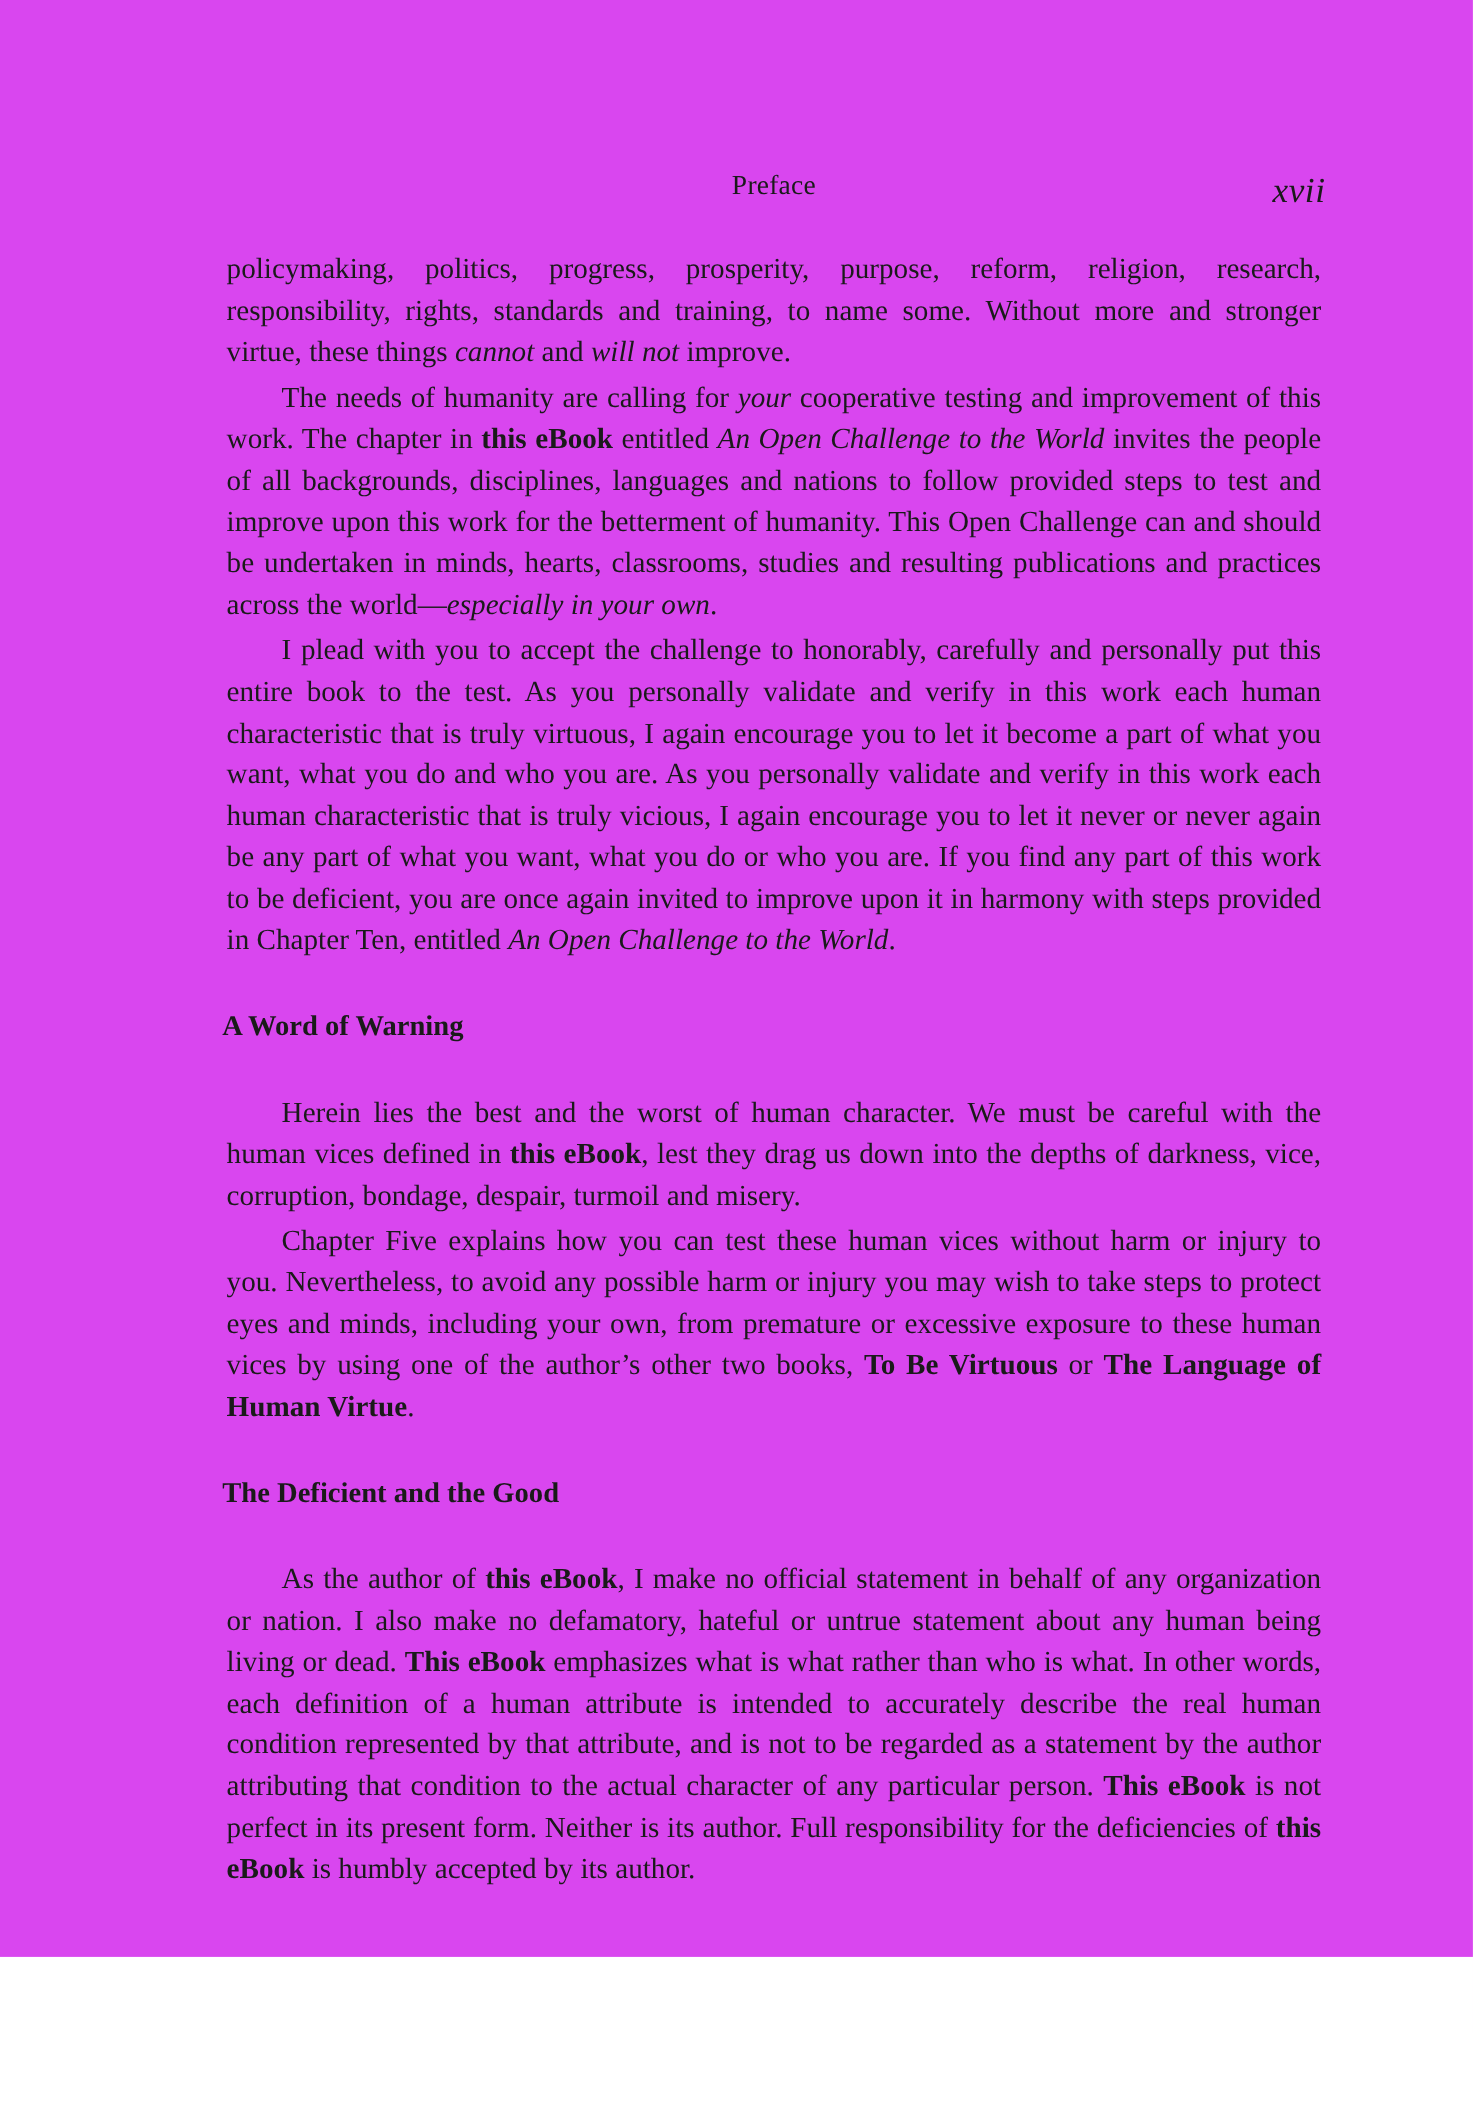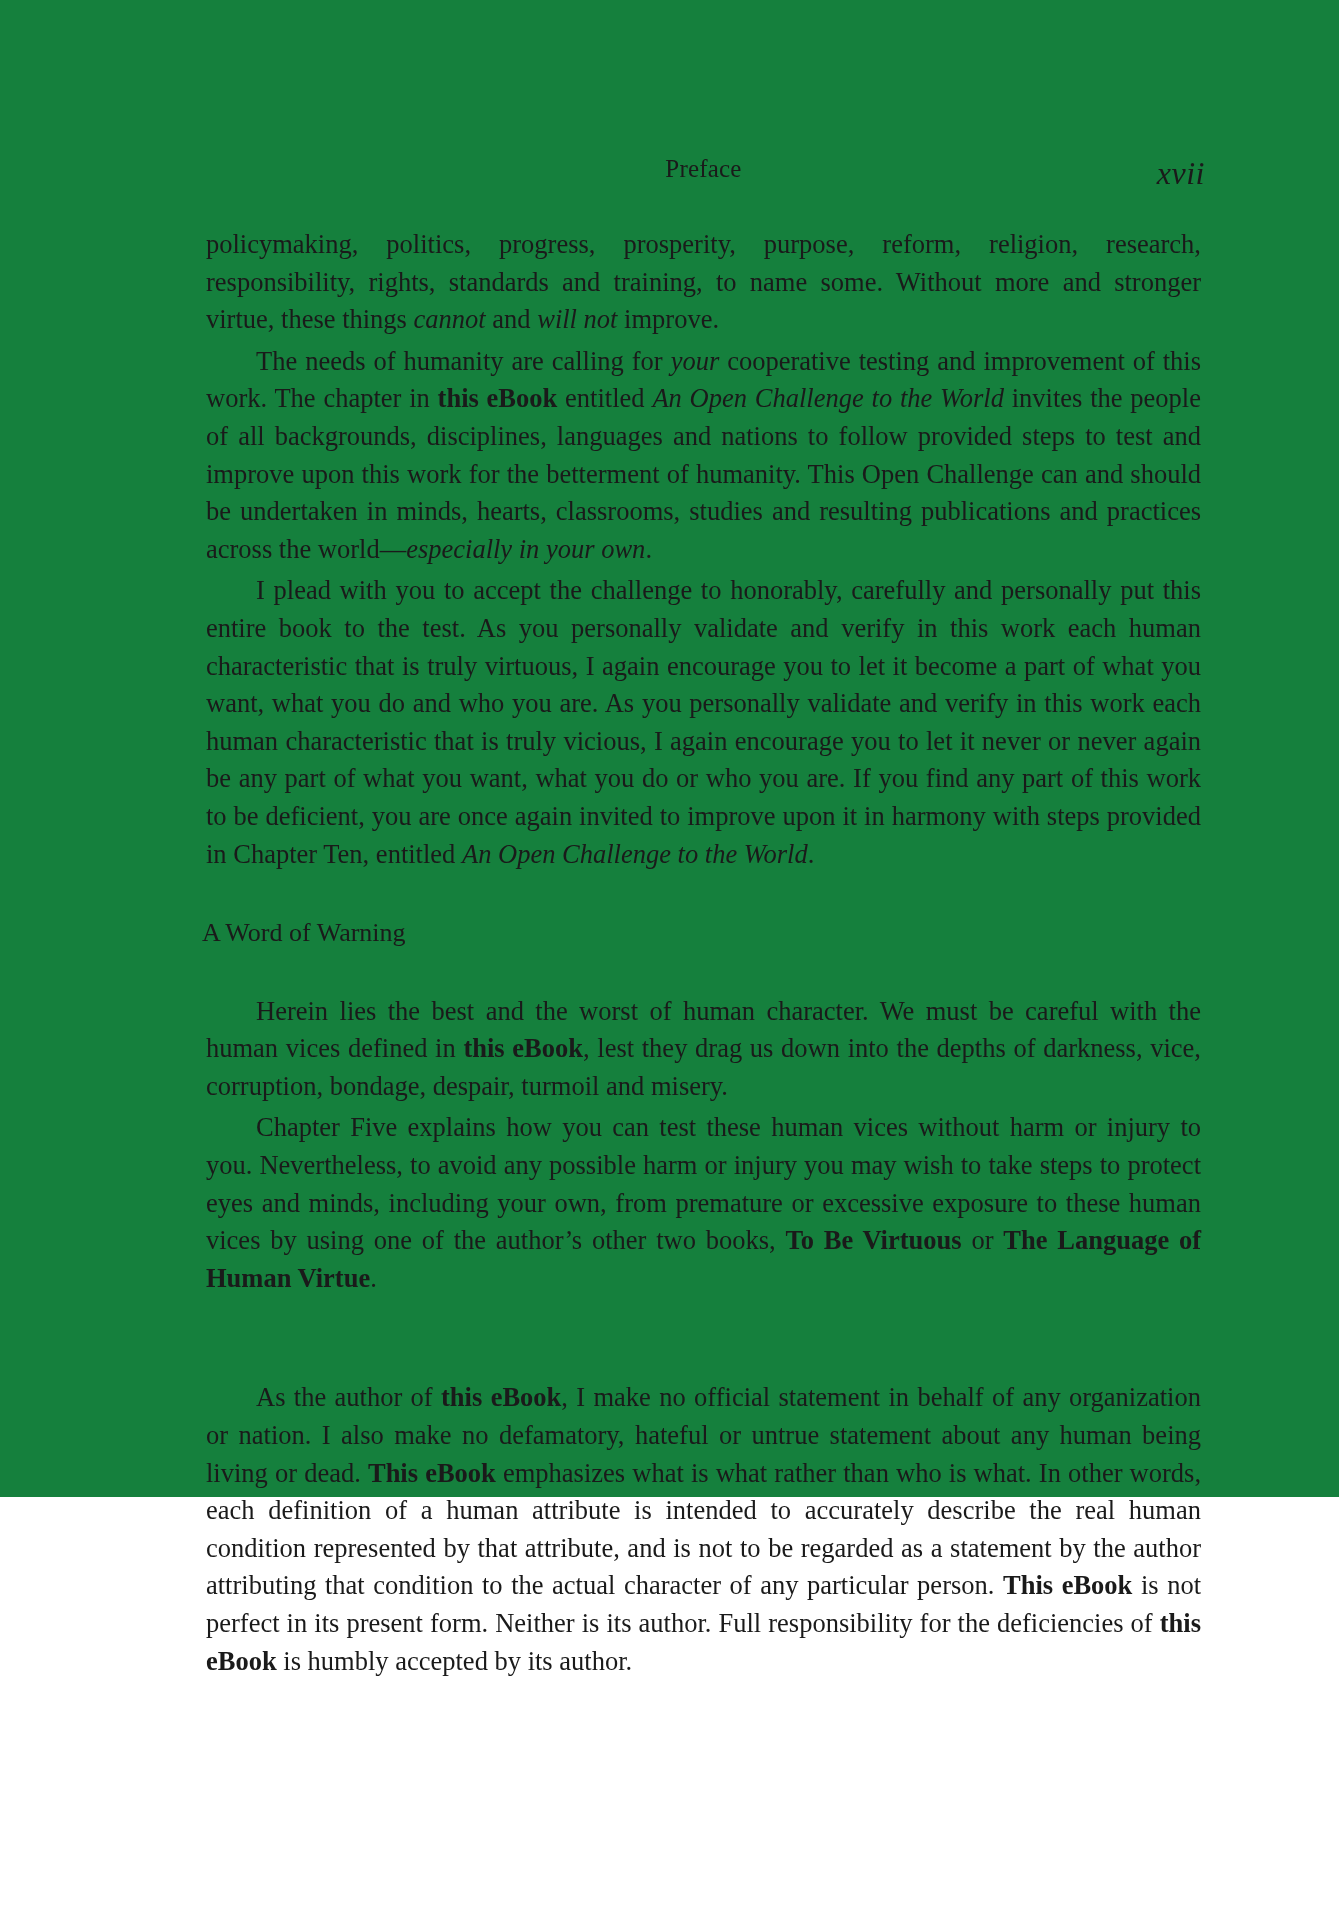--- a/index.html
+++ b/index.html
@@ -1,39 +1,39 @@
 <!DOCTYPE html>
 <html><head>
 <meta charset="utf-8">
 <style>
   html, body { margin: 0; padding: 0; background: #ffffff; }
   body { width: 1339px; height: 1923px; position: relative; overflow: hidden; }
   .page {
-    position: absolute; left: 0; top: 0; width: 1339px; height: 1497px;
-    background: #15803d; color: #1a1a1a;
+    position: absolute; left: 0; top: 0; width: 1339px; height: 1779px;
+    background: #d946ef; color: #1a1a1a;
     font-family: "Liberation Serif", "DejaVu Serif", serif;
   }
   .running-head {
     position: absolute; top: 155px; left: 202px; width: 1003px; height: 34px;
   }
   .running-head .title {
     position: absolute; left: 0; right: 0; text-align: center;
     font-size: 25px; letter-spacing: 0.2px;
   }
   .running-head .folio {
     position: absolute; right: 0; font-style: italic; font-size: 32px; letter-spacing: 0.5px;
   }
   .body-text {
     position: absolute; top: 222px; left: 202px; width: 1003px;
     font-size: 26.5px; line-height: 37.6px;
   }
   .para { margin: 4px; text-align: justify; text-align-last: left; }
   .para.indent { text-indent: 50px; }
   .heading {
-    font-weight: normal; font-size: 26px; margin: 0;
+    font-weight: bold; font-size: 26px; margin: 0;
     line-height: 37.6px;
   }
   .gap-before-heading { height: 37px; }
   .gap-after-heading { height: 37px; }
   .i { font-style: italic; }
   .bi { font-weight: bold; }
 </style>
 </head>
 <body>
 
@@ -49,17 +49,18 @@
     <p class="para indent"><span>I plead with you to accept the challenge to honorably, carefully and personally put this entire book to the test.  As you personally validate and verify in this work each human characteristic that is truly virtuous, I again encourage you to let it become a part of what you want, what you do and who you are.  As you personally validate and verify in this work each human characteristic that is truly vicious, I again encourage you to let it never or never again be any part of what you want, what you do or who you are.  If you find any part of this work to be deficient, you are once again invited to improve upon it in harmony with steps provided in Chapter Ten, entitled </span><span class="i">An Open Challenge to the World</span><span>.</span></p>
 
     <div class="gap-before-heading"></div>
     <h2 class="heading">A Word of Warning</h2>
     <div class="gap-after-heading"></div>
 
     <p class="para indent"><span>Herein lies the best and the worst of human character.  We must be careful with the human vices defined in </span><span class="bi">this eBook</span><span>, lest they drag us down into the depths of darkness, vice, corruption, bondage, despair, turmoil and misery.</span></p>
     <p class="para indent"><span>Chapter Five explains how you can test these human vices without harm or injury to you.  Nevertheless, to avoid any possible harm or injury you may wish to take steps to protect eyes and minds, including your own, from premature or excessive exposure to these human vices by using one of the author’s other two books, </span><span class="bi">To Be Virtuous</span><span> or </span><span class="bi">The Language of Human Virtue</span><span>.</span></p>
 
     <div class="gap-before-heading"></div>
+    <h2 class="heading">The Deficient and the Good</h2>
     <div class="gap-after-heading"></div>
 
     <p class="para indent"><span>As the author of </span><span class="bi">this eBook</span><span>, I make no official statement in behalf of any organization or nation.  I also make no defamatory, hateful or untrue statement about any human being living or dead. </span><span class="bi">This eBook</span><span> emphasizes what is what rather than who is what. In other words, each definition of a human attribute is intended to accurately describe the real human condition represented by that attribute, and is not to be regarded as a statement by the author attributing that condition to the actual character of any particular person.  </span><span class="bi">This eBook</span><span> is not perfect in its present form.  Neither is its author. Full responsibility for the deficiencies of </span><span class="bi">this eBook</span><span> is humbly accepted by its author.</span></p>
   </div>
 </div>
 
 </body></html>

